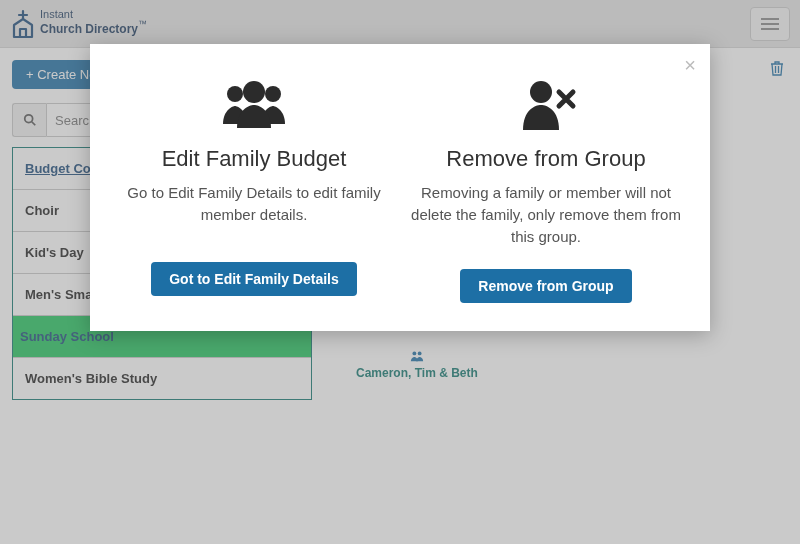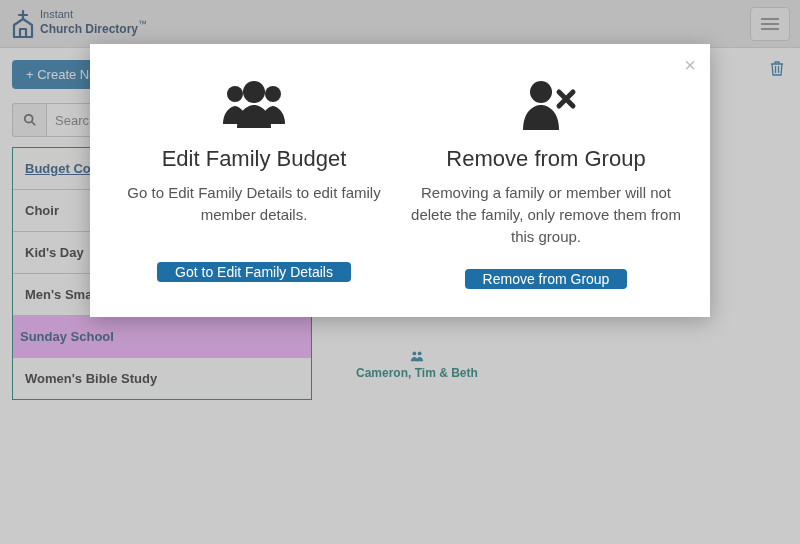--- a/index.html
+++ b/index.html
@@ -83,21 +83,21 @@
     padding: 13px 12px;
     font-size: 13px;
     font-weight: bold;
     color: #222;
     border-bottom: 1px solid #c8c8c8;
     cursor: pointer;
     background: #fff;
   }
   .group-item:last-child { border-bottom: none; }
   .group-item.link { color: #1b4a7a; text-decoration: underline; }
-  .group-item.selected { background: #f0abfc; color: #1b4a7a; padding-left: 7px; }
+  .group-item.selected { background: #22c55e; color: #1b4a7a; padding-left: 7px; }
 
   .main-area { flex: 1; position: relative; }
   .trash-icon {
     position: absolute;
     top: 0px;
     right: 4px;
     color: #1d6fa5;
     font-size: 15px;
     cursor: pointer;
   }
@@ -164,24 +164,25 @@
     font-size: 15px;
     color: #555;
     line-height: 1.45;
     margin-bottom: 22px;
     min-height: 58px;
   }
   .modal-btn {
     background: #1d6fa5;
     color: #fff;
     border: none;
-    padding: 2px 18px;
+    padding: 9px 18px;
     font-size: 14px;
     border-radius: 4px;
     cursor: pointer;
+    font-weight: bold;
   }
 </style>
 </head>
 <body>
 
 <div class="topbar">
   <div class="logo">
     <svg width="26" height="30" viewBox="0 0 26 30">
       <path d="M13 2 L13 10 M9 6 L17 6 M4 28 L4 16 L13 10 L22 16 L22 28 Z M10 28 L10 20 L16 20 L16 28" stroke="#1b4a7a" stroke-width="2.2" fill="none" stroke-linecap="round" stroke-linejoin="round"></path>
     </svg>

